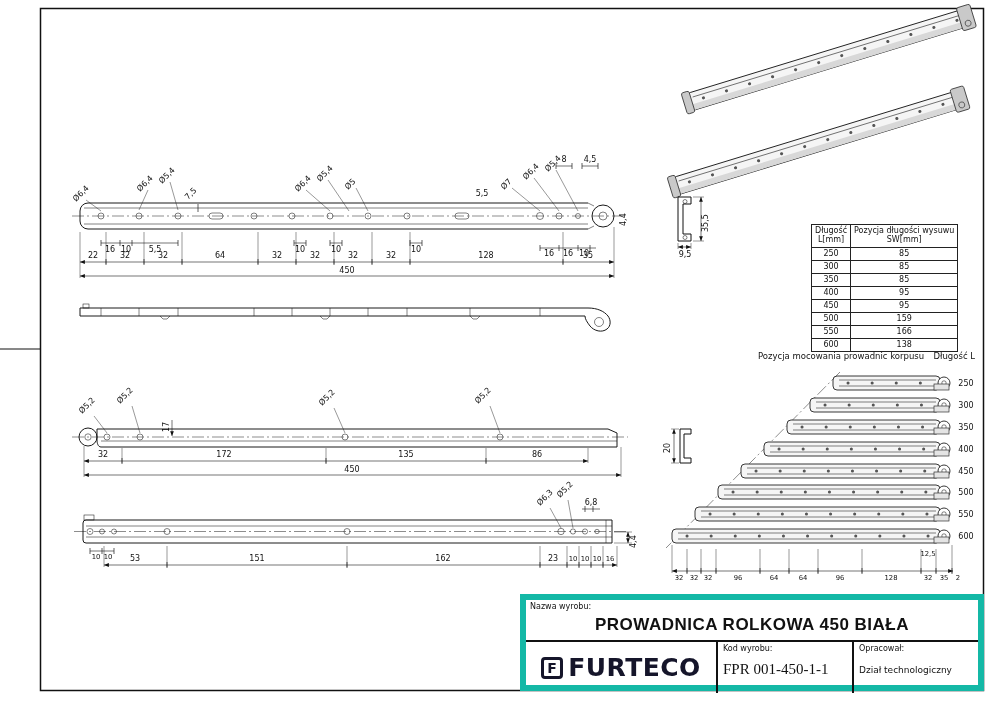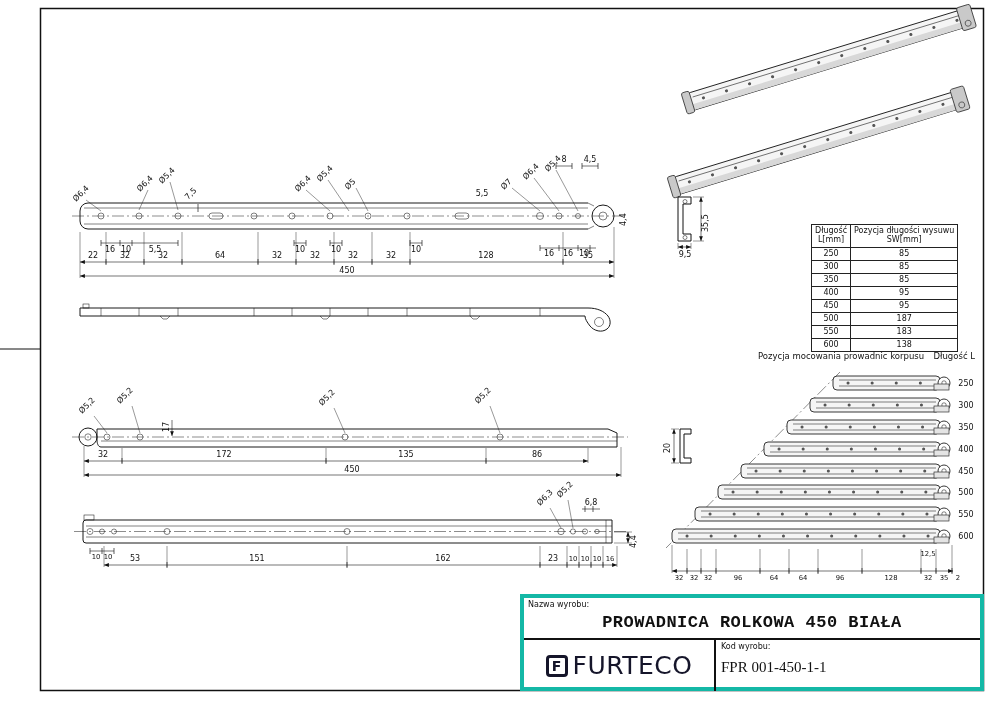--- a/index.html
+++ b/index.html
@@ -23,32 +23,32 @@
   .dots { stroke:#3a3a3a; stroke-width:3; stroke-dasharray:0.1 24; stroke-linecap:round; opacity:0.85; }
   .secp { fill:#fff; stroke:#111; stroke-width:1; }
 
   .spec-table { position:absolute; left:811px; top:224px; border-collapse:collapse;
                 font-size:8px; text-align:center; background:#fff; }
   .spec-table th, .spec-table td { border:1px solid #222; padding:0 3px; height:12px;
                 font-weight:normal; line-height:1.1; }
   .spec-table th { height:22px; }
 
   .title-block { position:absolute; left:520px; top:594px; width:464px; height:97px;
-                 border:4px solid #14b8a6; box-sizing:border-box; background:#fff; }
+                 border:6px solid #14b8a6; box-sizing:border-box; background:#fff; }
   .tb-row1 { position:relative; height:42px; border-bottom:2px solid #111; box-sizing:border-box; }
   .tb-small { font-size:8px; }
   .tb-row1 .tb-small { position:absolute; top:2px; left:4px; }
-  .tb-name { text-align:center; font-family:Liberation Mono, monospace; font-weight:bold;
+  .tb-name { text-align:center; font-family:Liberation Sans, sans-serif; font-weight:bold;
              font-size:17px; padding-top:15px; letter-spacing:0.5px; }
   .tb-row2 { display:flex; height:51px; }
   .tb-logo { width:190px; display:flex; align-items:center; justify-content:center; gap:5px; }
   .logo-mark { width:22px; height:22px; border:3px solid #15152a; border-radius:4px;
                display:flex; align-items:center; justify-content:center;
                font-weight:bold; font-size:14px; color:#15152a; box-sizing:border-box; }
-  .logo-text { font-size:25px; font-weight:normal; color:#15152a; letter-spacing:0.5px; }
+  .logo-text { font-size:25px; font-weight:bold; color:#15152a; letter-spacing:0.5px; }
   .tb-cell { border-left:2px solid #111; padding:2px 5px; box-sizing:border-box; position:relative; }
   .tb-code { width:136px; }
   .tb-code-value { font-family:"Liberation Serif", serif; font-weight:normal; font-size:15px; margin-top:8px; }
   .tb-auth { flex:1; }
   .tb-auth-value { font-size:9px; margin-top:12px; }
 </style>
 </head>
 <body>
 
 <div class="page">
@@ -390,25 +390,25 @@
     <tr>
           <td>400</td>
           <td>95</td>
         </tr>
     <tr>
           <td>450</td>
           <td>95</td>
         </tr>
     <tr>
           <td>500</td>
-          <td>187</td>
+          <td>159</td>
         </tr>
     <tr>
           <td>550</td>
-          <td>183</td>
+          <td>166</td>
         </tr>
     <tr>
           <td>600</td>
           <td>138</td>
         </tr>
   </tbody>
 </table>
 
 <div class="title-block">
   <div class="tb-row1">
@@ -417,16 +417,20 @@
   </div>
   <div class="tb-row2">
     <div class="tb-logo">
       <span class="logo-mark">F</span>
       <span class="logo-text">FURTECO</span>
     </div>
     <div class="tb-cell tb-code">
       <div class="tb-small">Kod wyrobu:</div>
       <div class="tb-code-value">FPR 001-450-1-1</div>
     </div>
+    <div class="tb-cell tb-auth">
+      <div class="tb-small">Opracował:</div>
+      <div class="tb-auth-value">Dział technologiczny</div>
+    </div>
   </div>
 </div>
 
 </div>
 
 </body></html>

